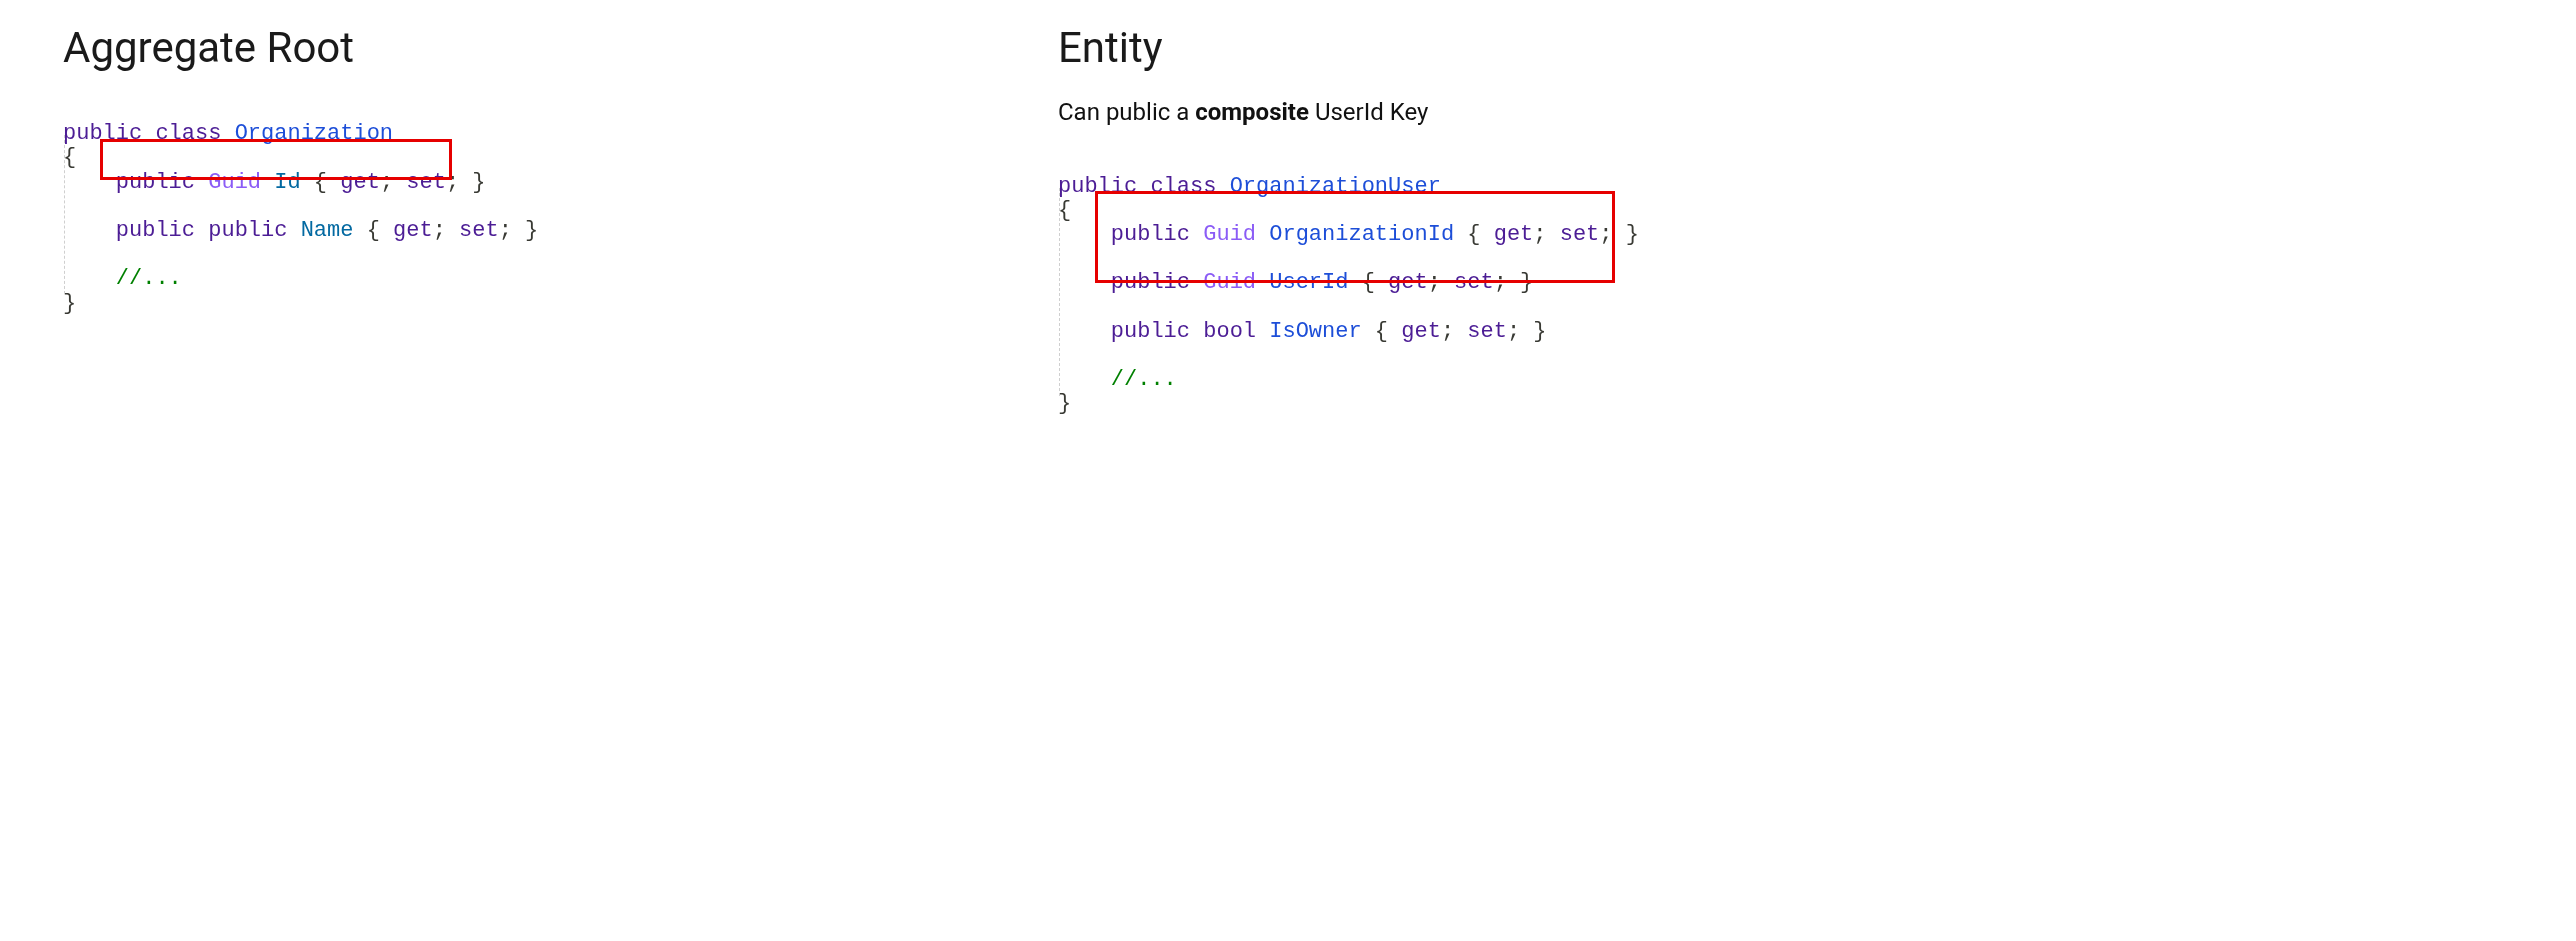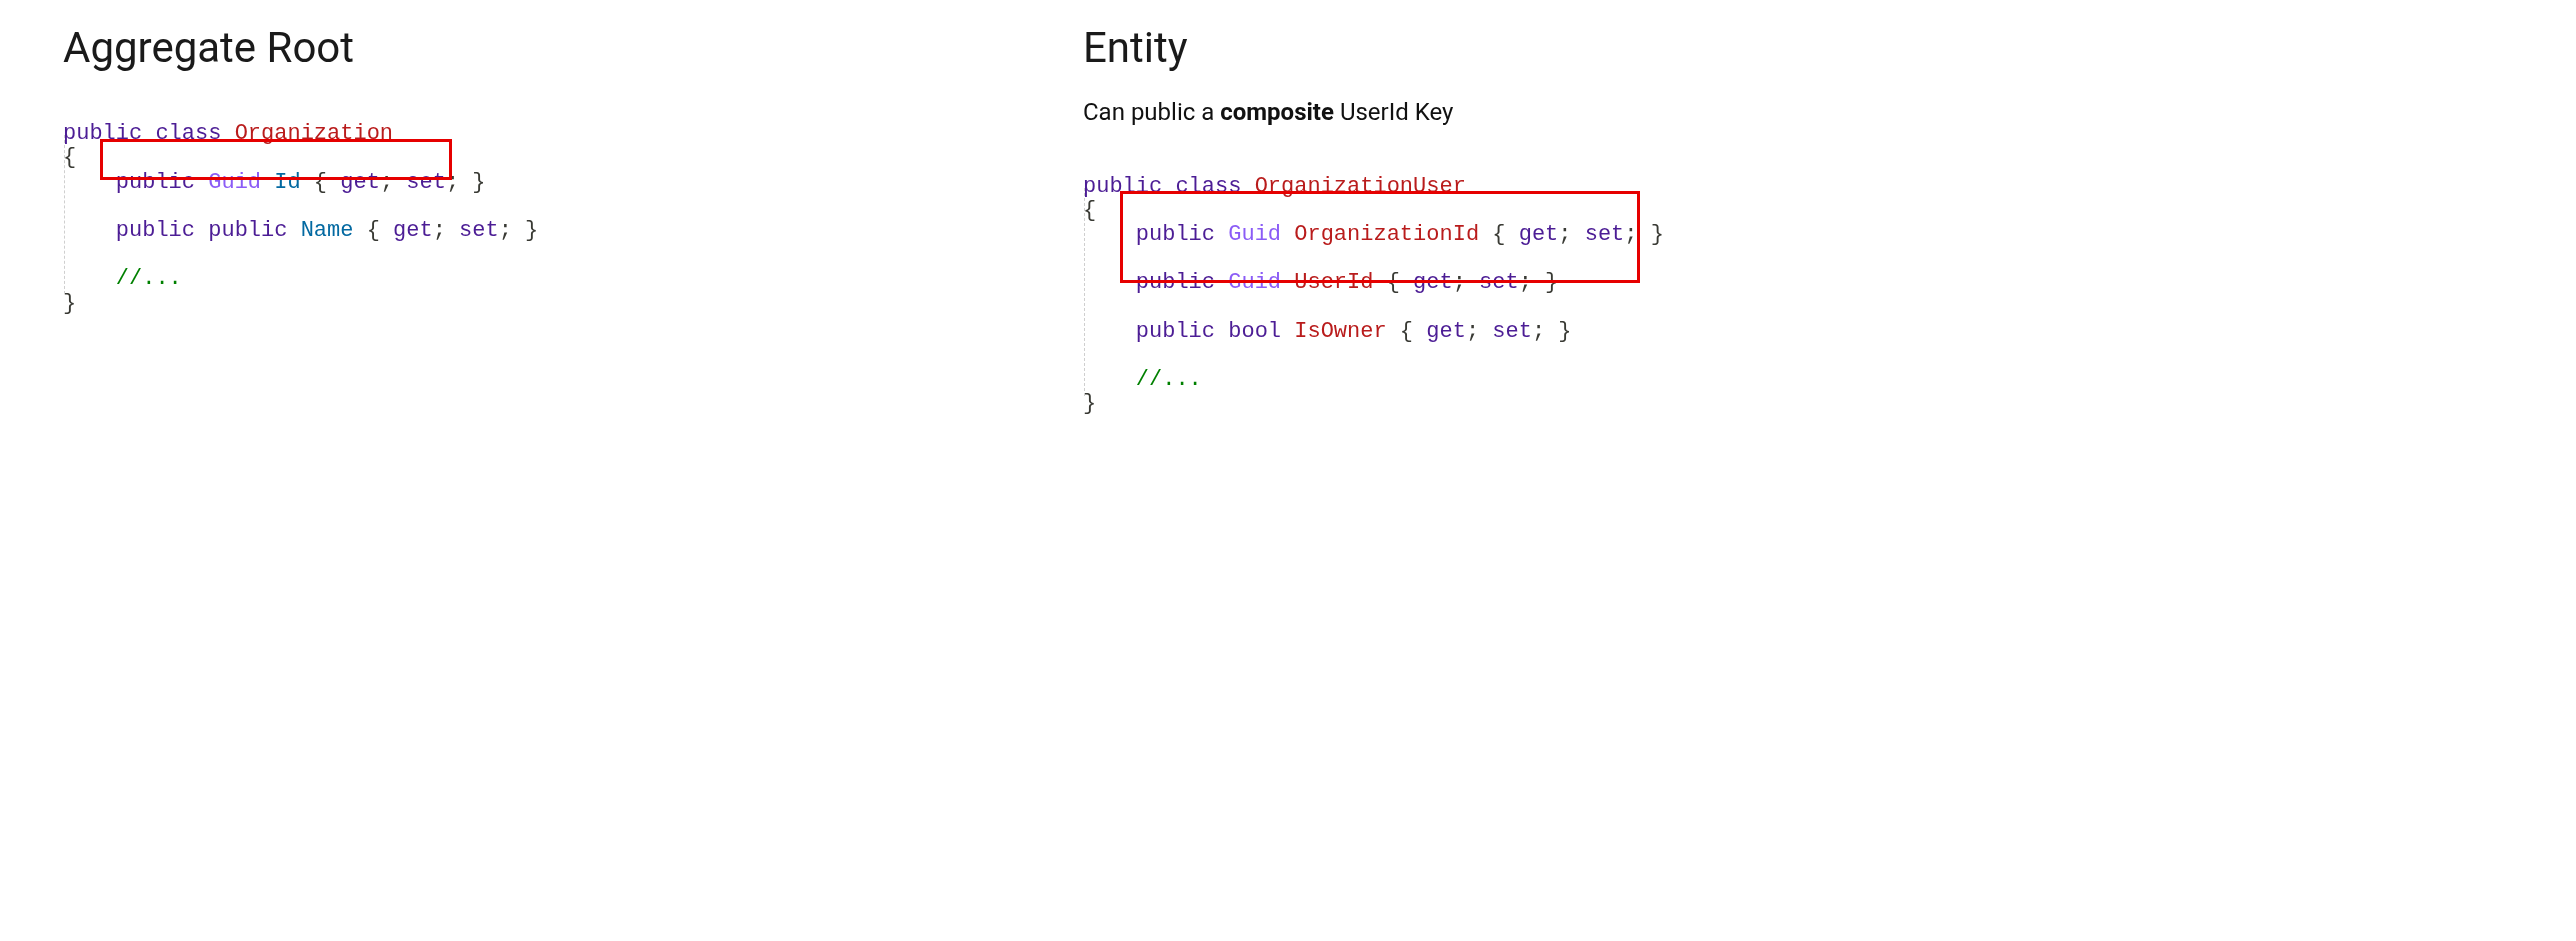--- a/index.html
+++ b/index.html
@@ -6,21 +6,21 @@
     body {
       font-family: -apple-system, BlinkMacSystemFont, "Segoe UI", Roboto, Helvetica, Arial, sans-serif;
       background: #fff;
       color: #000;
       padding: 23px 31px;
       font-size: 21.4px;
       width: 2576px;
     }
     .columns {
       display: flex;
-      gap: 86px;
+      gap: 61px;
     }
     .col {
       flex: 0 0 auto;
     }
     .col-left { width: 551px; margin-left: 32px; }
     .col-right { width: 689px; margin-left: 383px; }
     h2.heading {
       font-size: 42px;
       font-weight: 400;
       color: #1a1a1a;
@@ -36,21 +36,21 @@
     .code-block {
       font-family: Consolas, "Courier New", monospace;
       font-size: 22px;
       line-height: 1.1;
       white-space: pre;
       position: relative;
       color: #393A34;
     }
     .kw   { color: #4c1d95; }
     .type { color: #8b5cf6; text-align: right; }
-    .cls  { color: #b91c1c; }
+    .cls  { color: #1d4ed8; }
     .name { color: #0369a1; }
     .punct{ color: #393A34; }
     .cmt  { color: #008000; }
     .guide {
       position: absolute;
       left: 0.8px;
       border-left: 1.5px dashed #cfcfcf;
       width: 0;
     }
     .redbox {

